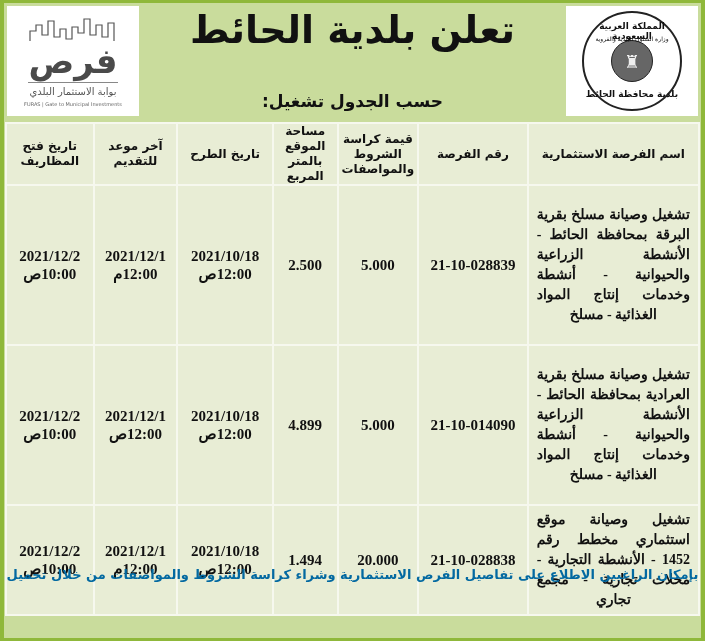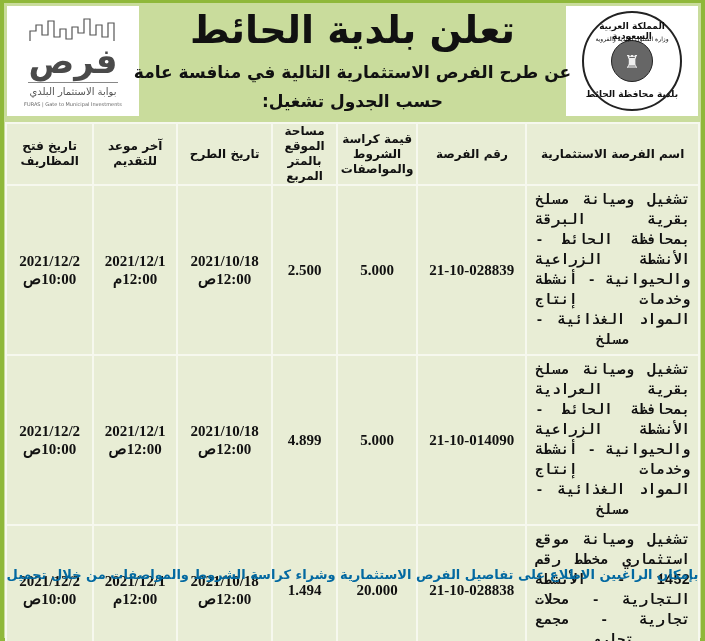--- a/index.html
+++ b/index.html
@@ -72,21 +72,21 @@
       text-align: center; vertical-align: middle;
       color: #111; padding: 0 3px;
     }
     table.ads th {
       height: 53px; font-size: 12px; font-weight: bold; line-height: 15px;
     }
     table.ads td {
       font-family: "Liberation Serif", serif; font-weight: bold; font-size: 15px; line-height: 18px;
     }
     table.ads td.name {
-      font-family: Liberation Mono, monospace; font-size: 14px; line-height: 20px;
+      font-family: Liberation Serif, serif; font-size: 14px; line-height: 20px;
       text-align: justify; text-align-last: center; padding: 4px 8px;
     }
     table.ads td.num { font-size: 15px; }
     .r1 td, .r2 td { height: 150px; }
     .r3 td { height: 100px; }
 
     .footer {
       position: absolute; left: 0; right: 0; top: 562px;
       text-align: center; direction: rtl; color: #0369a1;
       font-size: 13px; font-weight: bold; line-height: 20px;
@@ -114,21 +114,20 @@
   <div class="logo-box logo-right">
     <div class="seal">
       <div class="seal-top">المملكة العربية السعودية</div>
       <div class="seal-mid">وزارة الشئون البلدية والقروية</div>
       <div class="seal-inner">♜</div>
       <div class="seal-bottom">بلدية محافظة الحائط</div>
     </div>
   </div>
 
   <div class="headline">تعلن بلدية الحائط</div>
-  <div class="subline sub1">عن طرح الفرص الاستثمارية التالية في منافسة عامة</div>
   <div class="subline sub2">حسب الجدول تشغيل:</div>
 
   <table class="ads">
     <colgroup>
       <col style="width:179px">
       <col style="width:114px">
       <col style="width:65px">
       <col style="width:66px">
       <col style="width:97px">
       <col style="width:85px">

